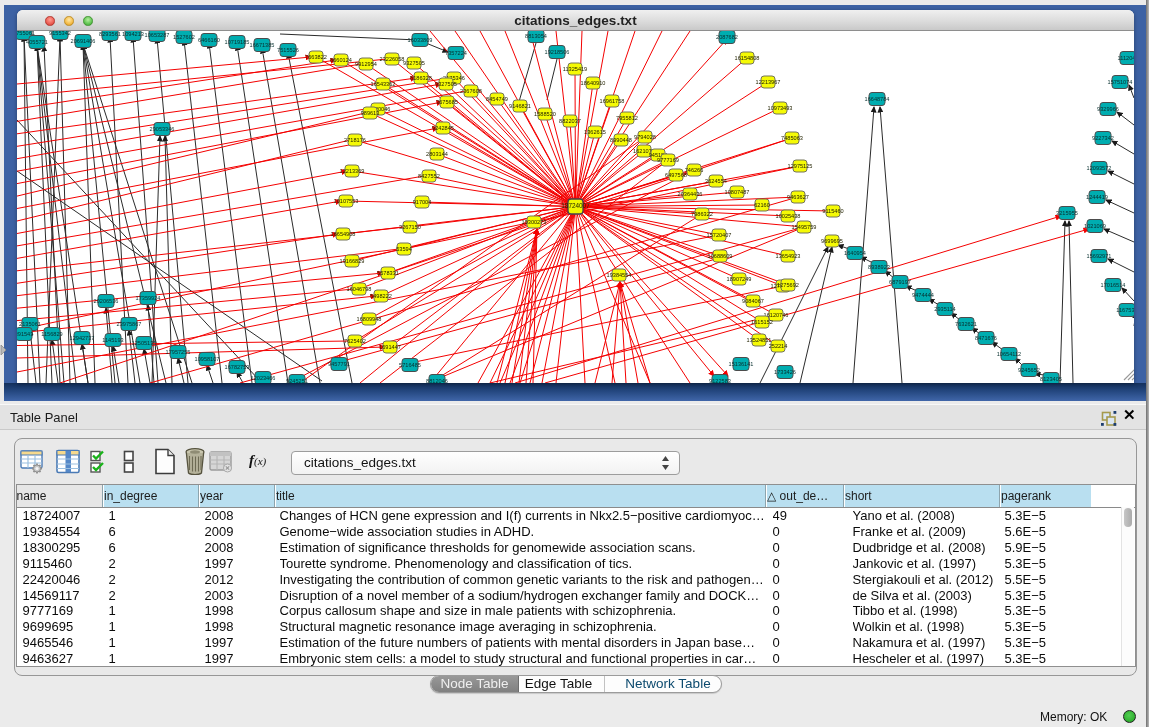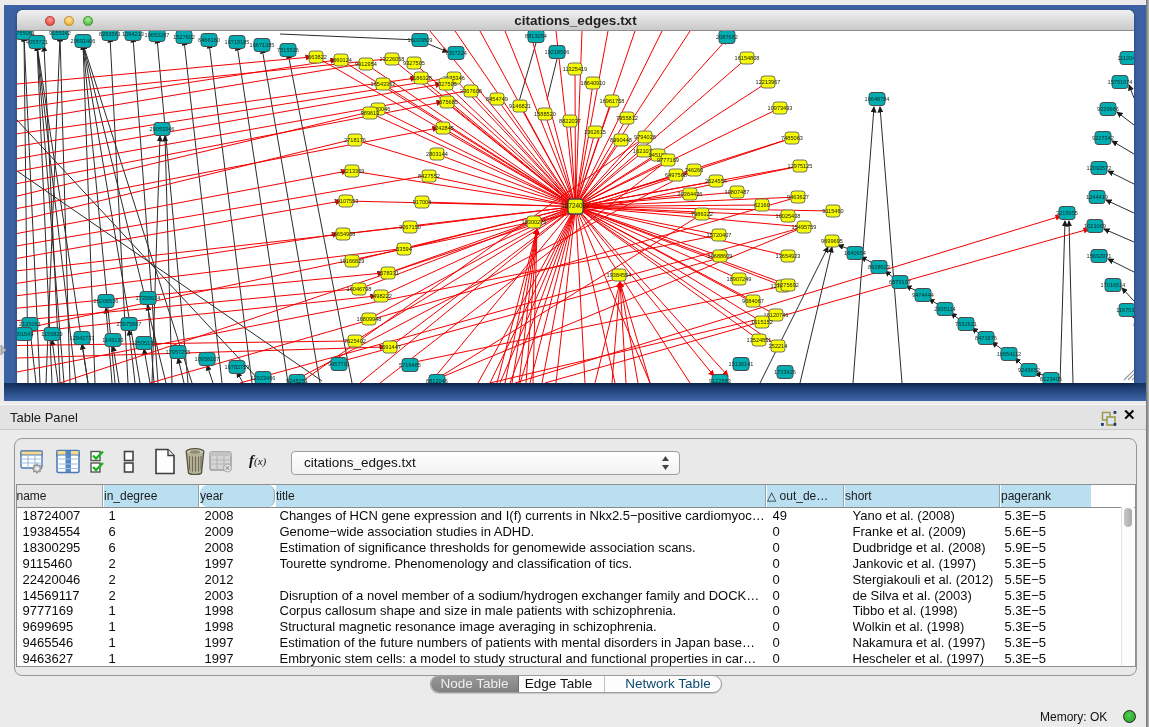--- a/index.html
+++ b/index.html
@@ -908,21 +908,21 @@
       <path d="M4.5,1 L8,6 L1,6 Z M4.5,15 L8,10 L1,10 Z" fill="#444"></path>
     </svg></div>
 <svg class="abs" style="left:0px;top:344px" width="7" height="12" viewBox="0 0 7 12">
     <path d="M1,1 L6,6 L1,11 Z" fill="#b9b9b9" stroke="#8c8c8c" stroke-width="0.8"></path>
   </svg>
 
 <div class="abs" id="tbl">
  <div id="hdr">
   <div class="th" style="left:0;width:86.5px;background:#e6e6e6;">name</div>
   <div class="th" style="left:87.5px;width:95px;">in_degree</div>
-  <div class="th" style="left:183.5px;width:75px;border-radius:8px;">year</div>
+  <div class="th" style="left:183.5px;width:75px;">year</div>
   <div class="th" style="left:259.5px;width:490px;">title</div>
   <div class="th" style="left:750.5px;width:77px;">△ out_de…</div>
   <div class="th" style="left:828.5px;width:155px;">short</div>
   <div class="th" style="left:984.5px;width:91px;border-right:1px solid #fff;">pagerank</div>
  </div>
  <div style="position:absolute;left:0;top:23.5px;width:1118px;">
 <div class="tr" style="top:0.0px">
         <div class="c0">18724007</div>
         <div class="c1">1</div>
         <div class="c2">2008</div>
@@ -955,20 +955,21 @@
         <div class="c2">1997</div>
         <div class="c3">Tourette syndrome. Phenomenology and classification of tics.</div>
         <div class="c4">0</div>
         <div class="c5">Jankovic et al. (1997)</div>
         <div class="c6">5.3E−5</div>
       </div>
 <div class="tr" style="top:63.6px">
         <div class="c0">22420046</div>
         <div class="c1">2</div>
         <div class="c2">2012</div>
+        <div class="c3">Investigating the contribution of common genetic variants to the risk and pathogen…</div>
         <div class="c4">0</div>
         <div class="c5">Stergiakouli et al. (2012)</div>
         <div class="c6">5.5E−5</div>
       </div>
 <div class="tr" style="top:79.5px">
         <div class="c0">14569117</div>
         <div class="c1">2</div>
         <div class="c2">2003</div>
         <div class="c3">Disruption of a novel member of a sodium/hydrogen exchanger family and DOCK…</div>
         <div class="c4">0</div>

